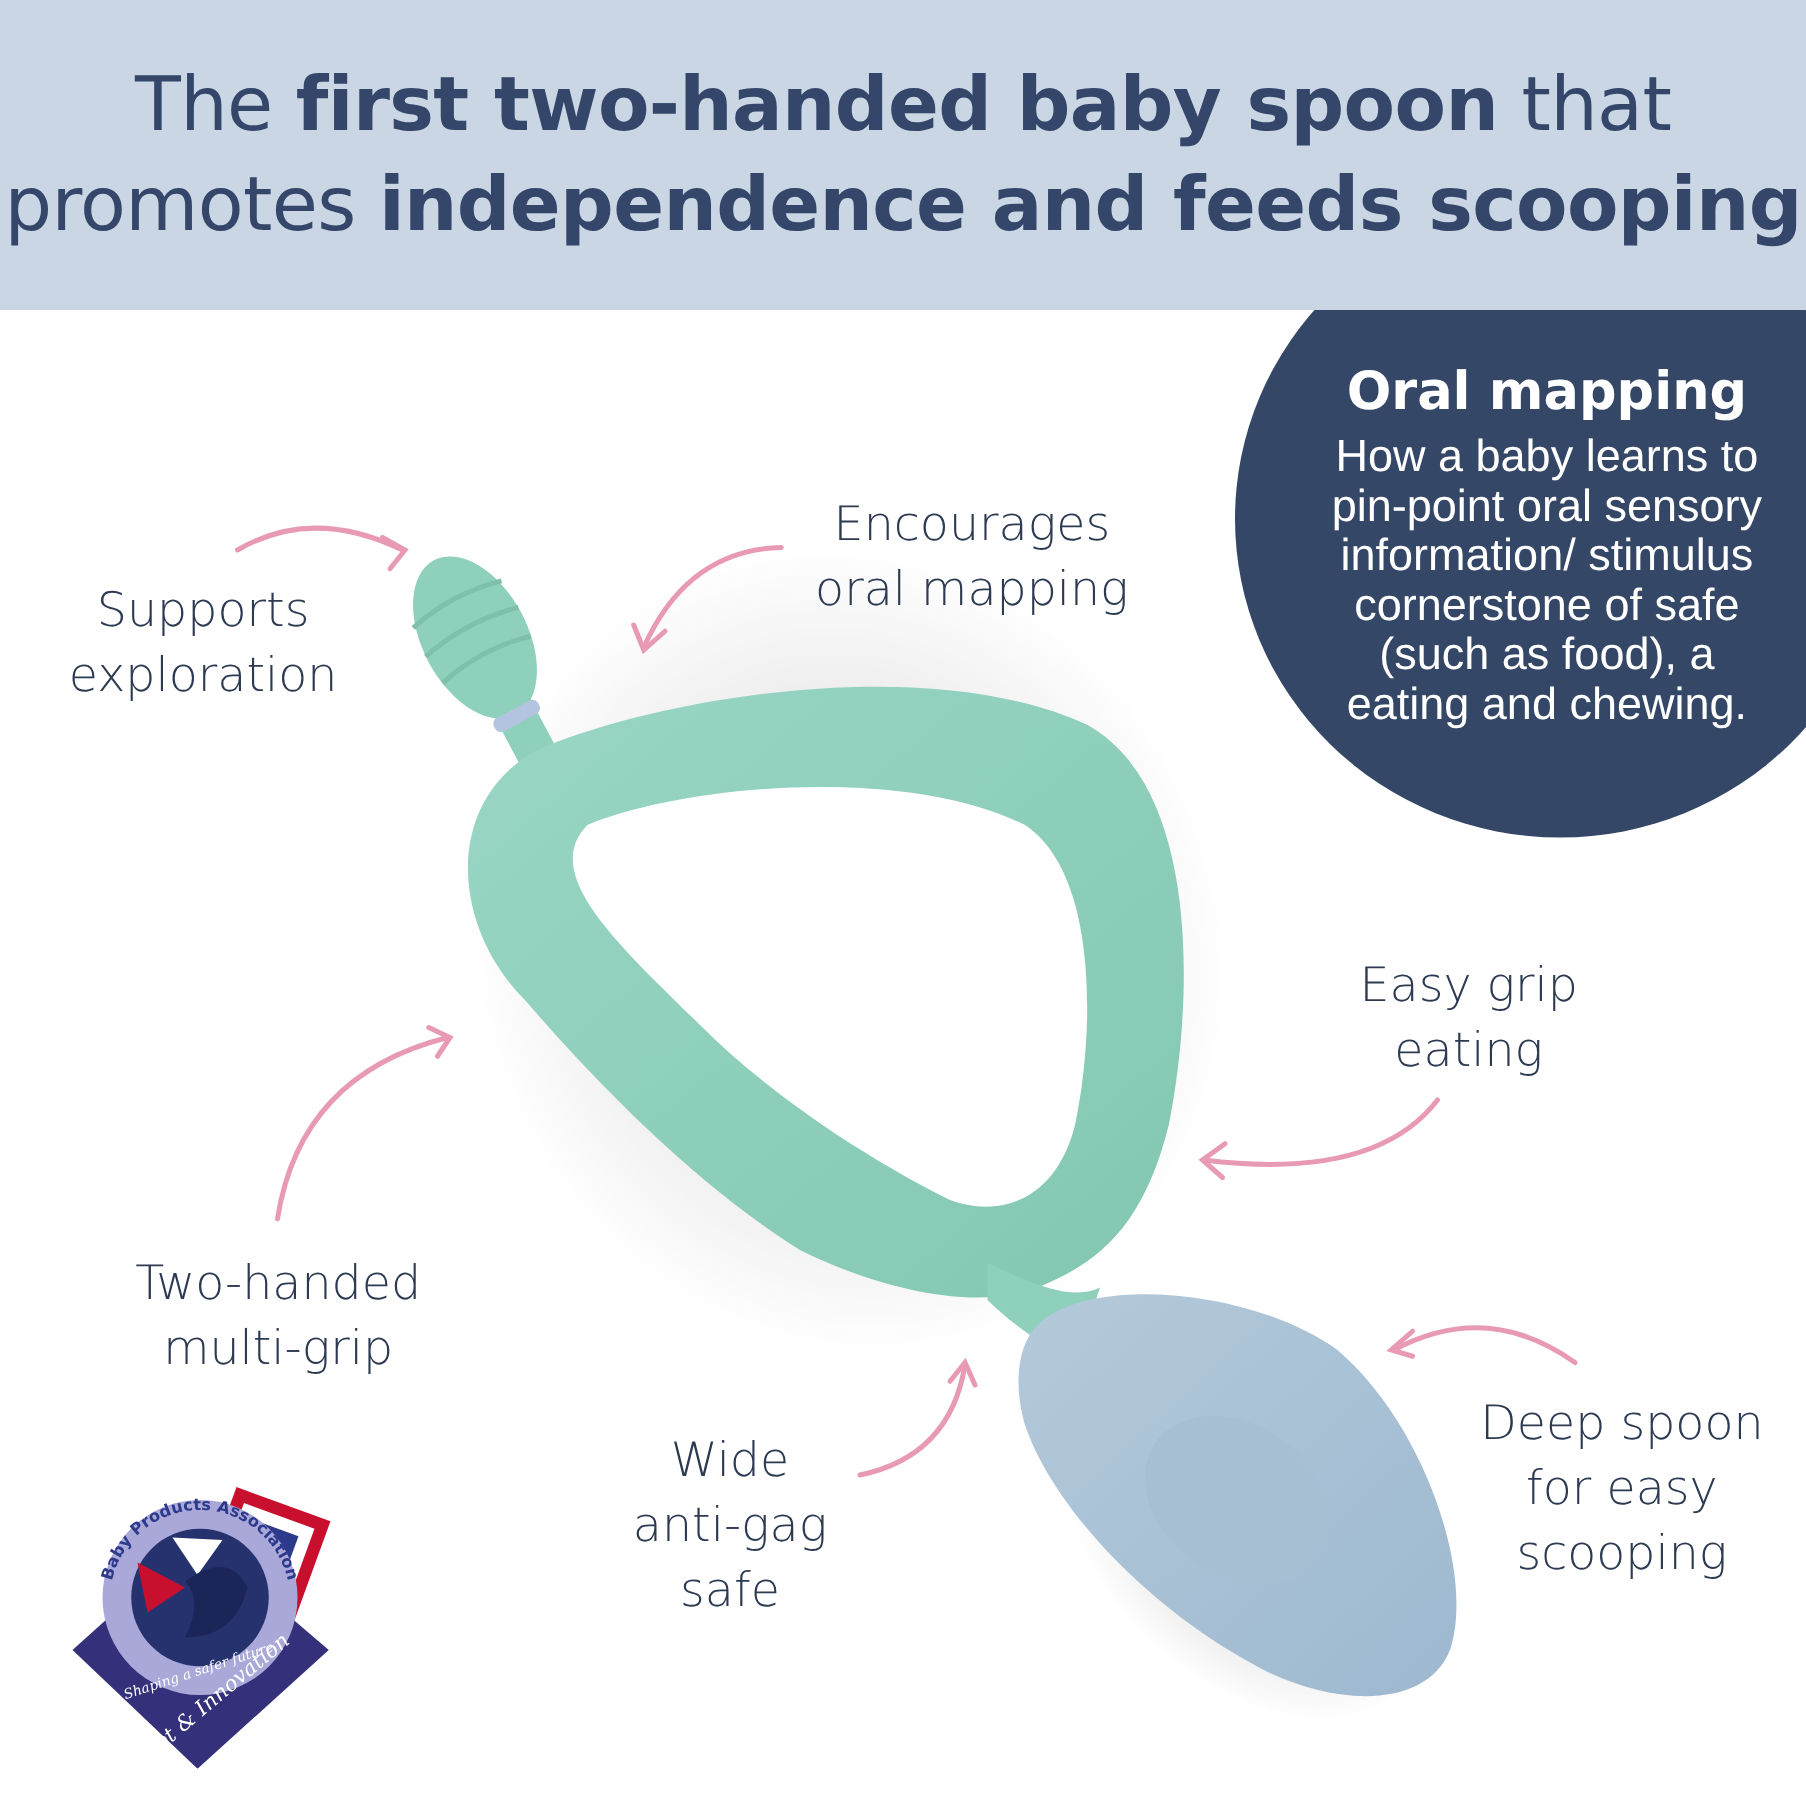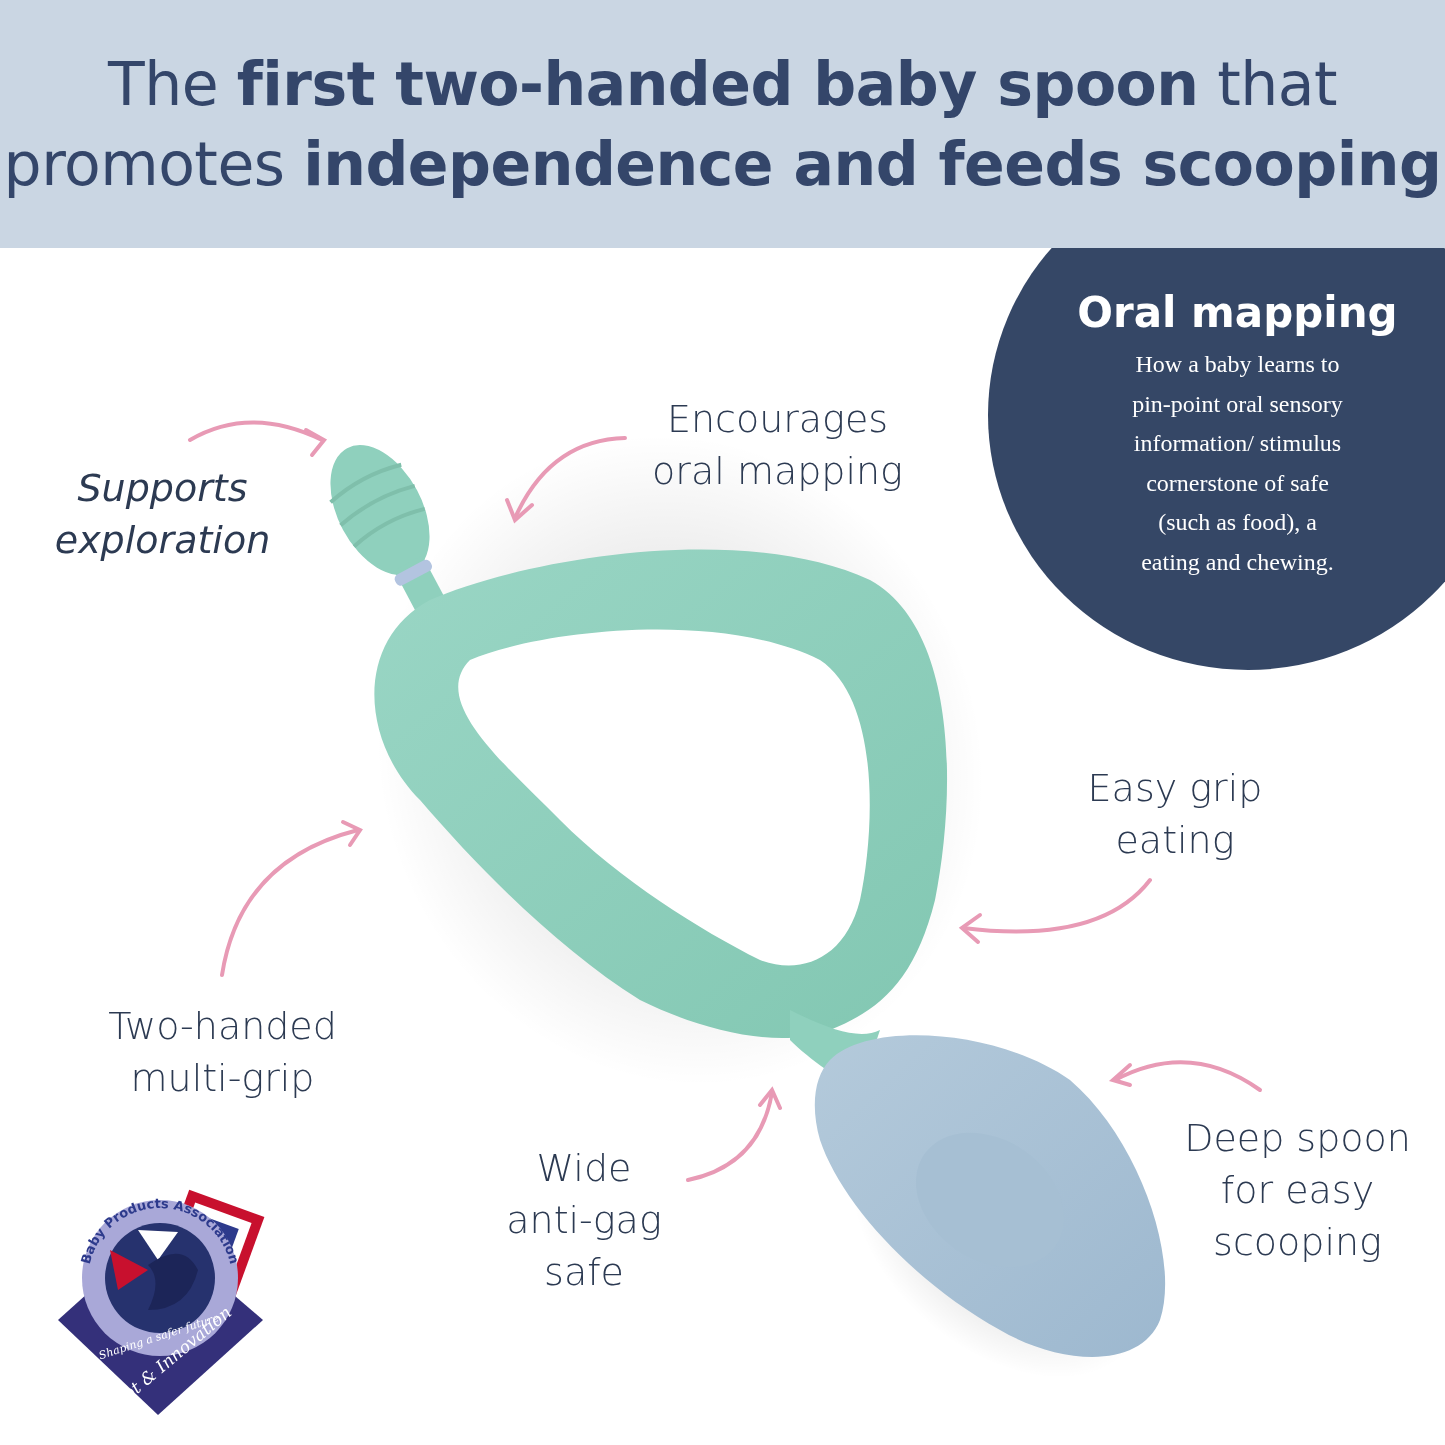--- a/index.html
+++ b/index.html
@@ -24,21 +24,21 @@
 
     .circle {
       position: absolute; left: 988px; top: 160px; width: 520px; height: 510px;
       border-radius: 50%; background: #354766; z-index: 2;
     }
     .circle-content {
       position: absolute; left: 1040px; top: 285px; width: 395px; z-index: 4;
       text-align: center; color: #ffffff;
     }
     .circle-title { font-size: 42px; font-weight: 700; line-height: 56px; margin-bottom: 4px; font-family: "DejaVu Sans", sans-serif; }
-    .circle-body { font-size: 24px; line-height: 39.5px; font-weight: 400; font-family: Liberation Serif, serif; }
+    .circle-body { font-size: 36px; line-height: 39.5px; font-weight: 400; font-family: Liberation Sans, sans-serif; }
 
     .label {
       position: absolute; text-align: center; color: #2c3a52;
       font-size: 38px; line-height: 52px; font-family: "DejaVu Sans", sans-serif; font-weight: 300;
       z-index: 4; white-space: nowrap;
     }
     .arrows { position: absolute; left: 0; top: 0; width: 1445px; height: 1445px; z-index: 3; pointer-events: none; }
     .product { position: absolute; left: 0; top: 0; width: 1445px; height: 1445px; z-index: 1; }
 
     .badge { position: absolute; left: 48px; top: 1170px; width: 220px; height: 245px; z-index: 4; }
@@ -131,21 +131,21 @@
     <path d="M980 915 L962 928 L978 942"></path>
     <path d="M222 975 Q240 860 358 830"></path>
     <path d="M343 822 L360 830 L350 845"></path>
     <path d="M688 1180 Q760 1165 772 1092"></path>
     <path d="M760 1105 L772 1090 L780 1108"></path>
     <path d="M1260 1090 Q1190 1040 1115 1080"></path>
     <path d="M1130 1065 L1113 1080 L1130 1085"></path>
   </g>
 </svg>
 
-<div class="label" style="left:40px; top:462px; width:245px;font-style:italic;">
+<div class="label" style="left:40px; top:462px; width:245px;">
   <div>Supports</div>
   <div>exploration</div>
 </div>
 <div class="label" style="left:640px; top:393px; width:275px;">
   <div>Encourages</div>
   <div>oral mapping</div>
 </div>
 <div class="label" style="left:1070px; top:762px; width:210px;">
   <div>Easy grip</div>
   <div>eating</div>

